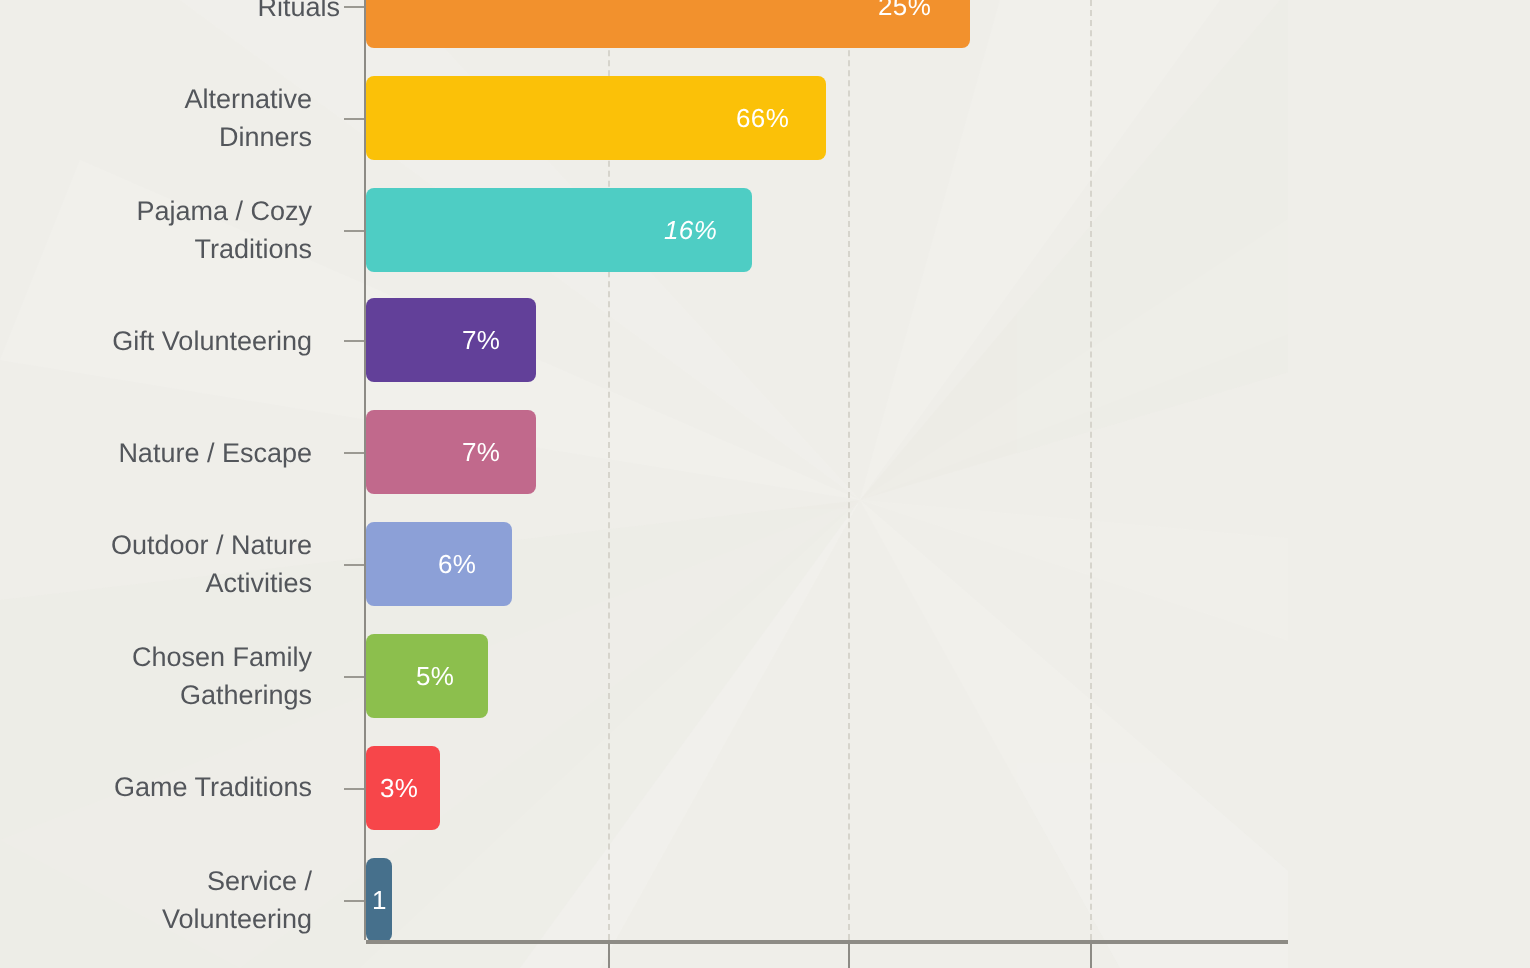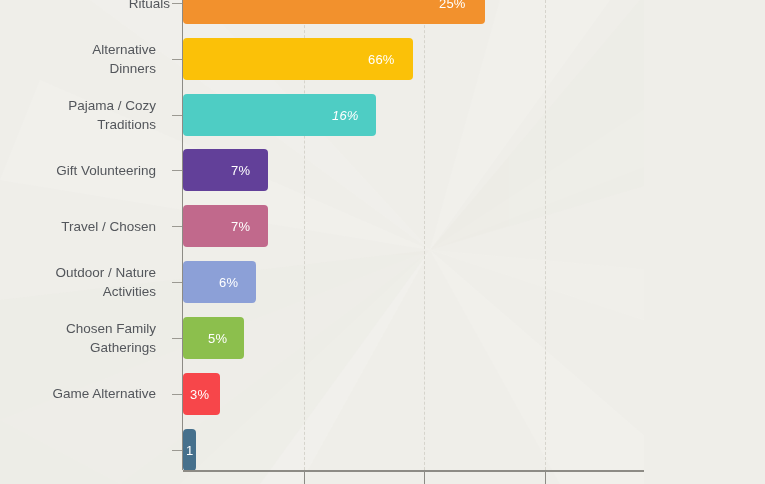--- a/index.html
+++ b/index.html
@@ -182,24 +182,25 @@
   <div class="ytick" style="top:282px;"></div>
   <div class="ytick" style="top:338px;"></div>
   <div class="ytick" style="top:394px;"></div>
   <div class="ytick" style="top:450px;"></div>
 
   <div class="cat-labels">
     <div class="cat-label" style="top:-6px;"><span>Rituals</span></div>
     <div class="cat-label" style="top:96px; width:118px; right:14px;"><span>Pajama / Cozy Traditions</span></div>
     <div class="cat-label" style="top:40px; width:92px; right:14px;"><span>Alternative Dinners</span></div>
     <div class="cat-label" style="top:161px; right:14px;"><span>Gift Volunteering</span></div>
-    <div class="cat-label" style="top:217px; right:14px;"><span>Travel / Chosen</span></div>
+    <div class="cat-label" style="top:217px; right:14px;"><span>Nature / Escape</span></div>
     <div class="cat-label" style="top:263px; width:125px; right:14px;"><span>Outdoor / Nature Activities</span></div>
     <div class="cat-label" style="top:319px; width:120px; right:14px;"><span>Chosen Family Gatherings</span></div>
-    <div class="cat-label" style="top:384px; right:14px;"><span>Game Alternative</span></div>
+    <div class="cat-label" style="top:384px; right:14px;"><span>Game Traditions</span></div>
+    <div class="cat-label" style="top:431px; width:105px; right:14px;"><span>Service / Volunteering</span></div>
   </div>
 
   <div class="bar-row" style="left:183px; top:-18px; height:42px; width:600px;">
     <div class="bar" style="width:302px; background:#f2912d;"></div>
     <div class="bar-value" style="left:256px;">25%</div>
   </div>
 
   <div class="bar-row" style="left:183px; top:38px; height:42px; width:600px;">
     <div class="bar" style="width:230px; background:#fbc108;"></div>
     <div class="bar-value" style="left:185px;">66%</div>

